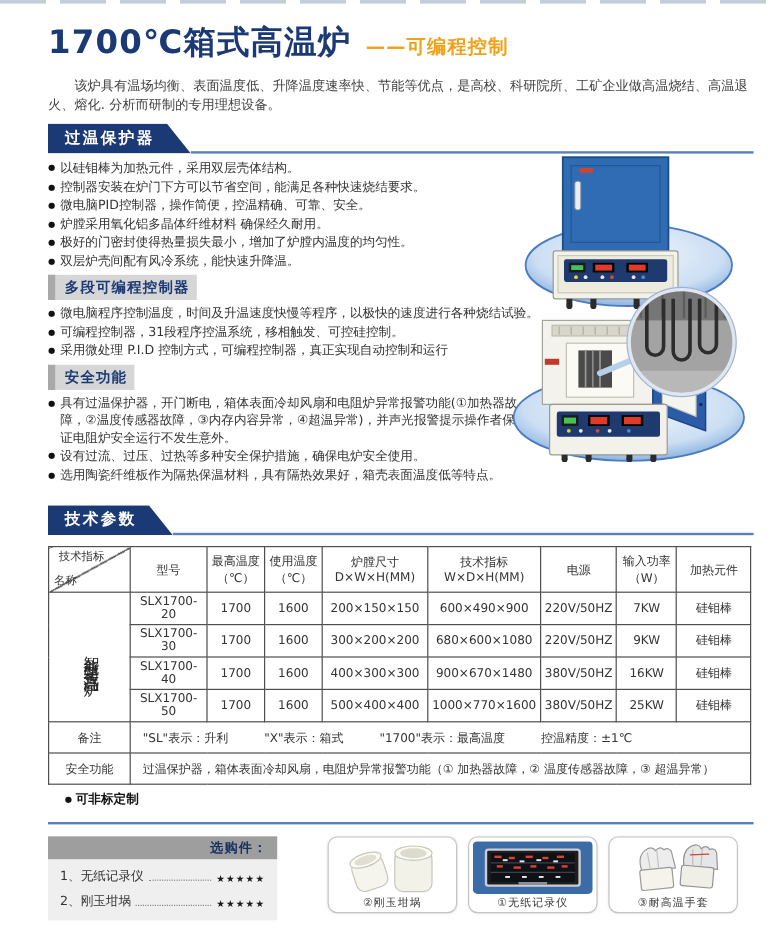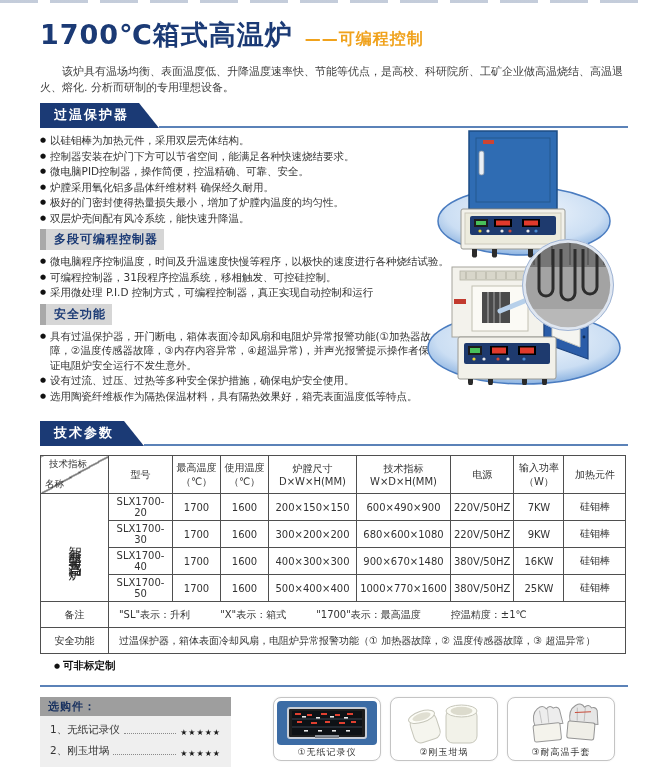--- a/index.html
+++ b/index.html
@@ -57,21 +57,21 @@
     margin:0 auto; color:#222; }
   .remark-cell { text-align:left !important; padding-left:10px !important; height:20px !important; }
   .remark-flex { display:flex; gap:30px; }
   .safety-cell { text-align:left !important; padding-left:10px !important; height:26px !important; }
   .tbl-note { display:flex; align-items:center; margin:5px 0 0 14px; font-size:10.5px; color:#111; font-weight:bold; }
   .tbl-note .dot { font-size:7px; margin-right:3px; }
 
   
   .acc-flex { display:flex; margin-top:10px; }
   .opt-box { width:198px; background:#efefef; height:fit-content; }
-  .opt-head { background:#9e9e9e; color:#17305f; font-weight:bold; font-size:11px; padding:2px 8px; letter-spacing:1px; }
+  .opt-head { background:#9e9e9e; color:#17305f; font-weight:bold; font-size:11px; padding:2px 8px; letter-spacing:1px;text-align:right; }
   .opt-body { padding:7px 10px 9px 10px; }
   .opt-item { display:flex; align-items:flex-end; font-size:10.5px; color:#333; margin-bottom:7px; }
   .opt-item:last-child { margin-bottom:0; }
   .opt-leader { flex:1; border-bottom:1px dotted #8a8a8a; margin:0 4px 3px 4px; }
   .opt-stars { font-size:8px; letter-spacing:1px; color:#1a1a1a; white-space:nowrap; }
   .cards { margin-left:42px; width:368px; display:flex; flex-wrap:wrap; column-gap:9px; row-gap:10px; }
   .card { width:108px; height:64px; border:1px solid #c4c4c4; border-radius:8px; background:#fff;
     padding:3px 3px 1px 3px; box-shadow:0 0 2px rgba(0,0,0,.08); }
   .card-img { height:44px; border-radius:4px; overflow:hidden; display:flex; align-items:center; justify-content:center; }
   .card-cap { font-size:9px; text-align:center; color:#333; margin-top:1px; letter-spacing:1px; }
@@ -271,20 +271,36 @@
           <span>2、</span>
             <span>刚玉坩埚</span>
           <span class="opt-leader"></span>
           <span class="opt-stars">★★★★★</span>
         </div>
 
       </div>
     </div>
 
     <div class="cards">
+
+      <div class="card">
+        <div class="card-img">
+          <svg width="100" height="44" viewBox="0 0 100 44">
+            <g transform="rotate(-18 32 28)">
+              <rect x="18" y="14" width="27" height="26" rx="7" fill="#f5f5ee" stroke="#c6c6ba" stroke-width="1"></rect>
+              <ellipse cx="31.5" cy="15" rx="13.5" ry="5.5" fill="#fcfcf6" stroke="#c6c6ba" stroke-width="1"></ellipse>
+              <ellipse cx="31.5" cy="15" rx="9.5" ry="3.6" fill="#e0dfd2"></ellipse>
+            </g>
+            <rect x="52" y="8" width="31" height="34" rx="7" fill="#f2f2e9" stroke="#c6c6ba" stroke-width="1"></rect>
+            <ellipse cx="67.5" cy="10" rx="15.5" ry="6" fill="#fbfbf4" stroke="#c6c6ba" stroke-width="1"></ellipse>
+            <ellipse cx="67.5" cy="10" rx="11" ry="4.2" fill="#dcdbcd"></ellipse>
+          </svg>
+        </div>
+        <div class="card-cap">②刚玉坩埚</div>
+      </div>
 
       <div class="card">
         <div class="card-img">
           <svg width="100" height="44" viewBox="0 0 100 44">
             <rect x="0" y="0" width="100" height="44" fill="#3c6ca5"></rect>
             <rect x="11" y="7" width="78" height="30" rx="2" fill="#1e1e1e" stroke="#c9ced6" stroke-width="2"></rect>
             <rect x="15" y="10" width="70" height="24" fill="#0e1216"></rect>
             <line x1="15" y1="18" x2="85" y2="18" stroke="#39434e" stroke-width="1"></line>
             <line x1="15" y1="26" x2="85" y2="26" stroke="#39434e" stroke-width="1"></line>
             <g fill="#e04030">
@@ -307,36 +323,20 @@
               <rect x="27" y="29" width="4" height="1.6"></rect>
                 <rect x="41" y="29" width="4" height="1.6"></rect>
                 <rect x="55" y="29" width="4" height="1.6"></rect>
                 <rect x="69" y="29" width="4" height="1.6"></rect>
             </g>
             <rect x="38" y="34" width="24" height="2.5" fill="#7f8realm"></rect>
             <rect x="38" y="34" width="24" height="2.5" fill="#8a8f96"></rect>
           </svg>
         </div>
         <div class="card-cap">①无纸记录仪</div>
-      </div>
-
-      <div class="card">
-        <div class="card-img">
-          <svg width="100" height="44" viewBox="0 0 100 44">
-            <g transform="rotate(-18 32 28)">
-              <rect x="18" y="14" width="27" height="26" rx="7" fill="#f5f5ee" stroke="#c6c6ba" stroke-width="1"></rect>
-              <ellipse cx="31.5" cy="15" rx="13.5" ry="5.5" fill="#fcfcf6" stroke="#c6c6ba" stroke-width="1"></ellipse>
-              <ellipse cx="31.5" cy="15" rx="9.5" ry="3.6" fill="#e0dfd2"></ellipse>
-            </g>
-            <rect x="52" y="8" width="31" height="34" rx="7" fill="#f2f2e9" stroke="#c6c6ba" stroke-width="1"></rect>
-            <ellipse cx="67.5" cy="10" rx="15.5" ry="6" fill="#fbfbf4" stroke="#c6c6ba" stroke-width="1"></ellipse>
-            <ellipse cx="67.5" cy="10" rx="11" ry="4.2" fill="#dcdbcd"></ellipse>
-          </svg>
-        </div>
-        <div class="card-cap">②刚玉坩埚</div>
       </div>
 
       <div class="card">
         <div class="card-img">
           <svg width="100" height="44" viewBox="0 0 100 44">
             <g transform="translate(20 2) rotate(-6 15 22)">
               <path d="M4,22 q-3,-12 4,-17 q6,-4 9,1 q4,-4 7,0 q4,-2 6,2 l2,14 z" fill="#ededed" stroke="#9a9a9a" stroke-width="1"></path>
               <rect x="2" y="21" width="27" height="17" rx="2" fill="#f4f3ec" stroke="#9a9a9a" stroke-width="1"></rect>
               <line x1="10" y1="7" x2="11" y2="20" stroke="#c2c2c2" stroke-width="1"></line>
               <line x1="18" y1="6" x2="18" y2="20" stroke="#c2c2c2" stroke-width="1"></line>

